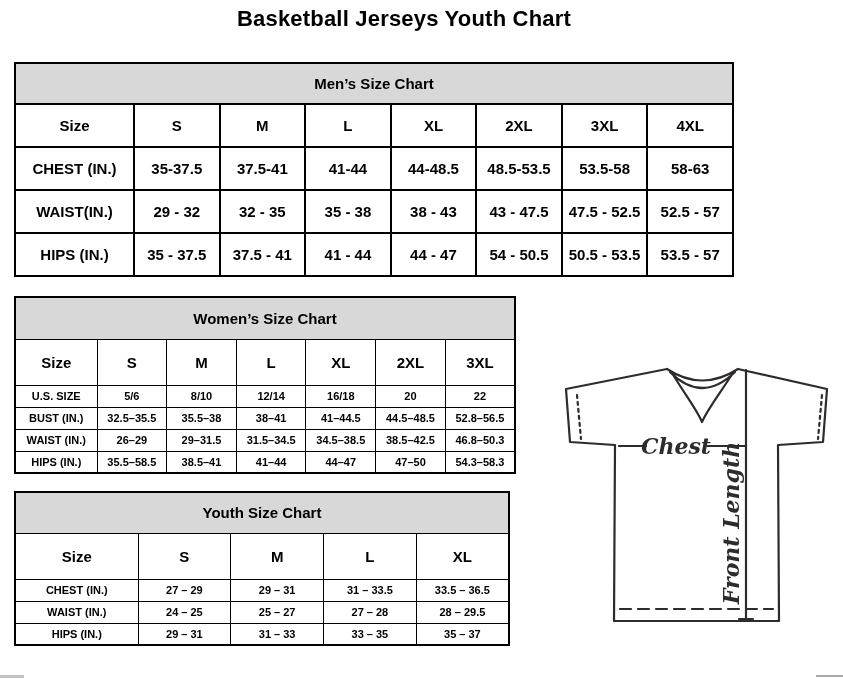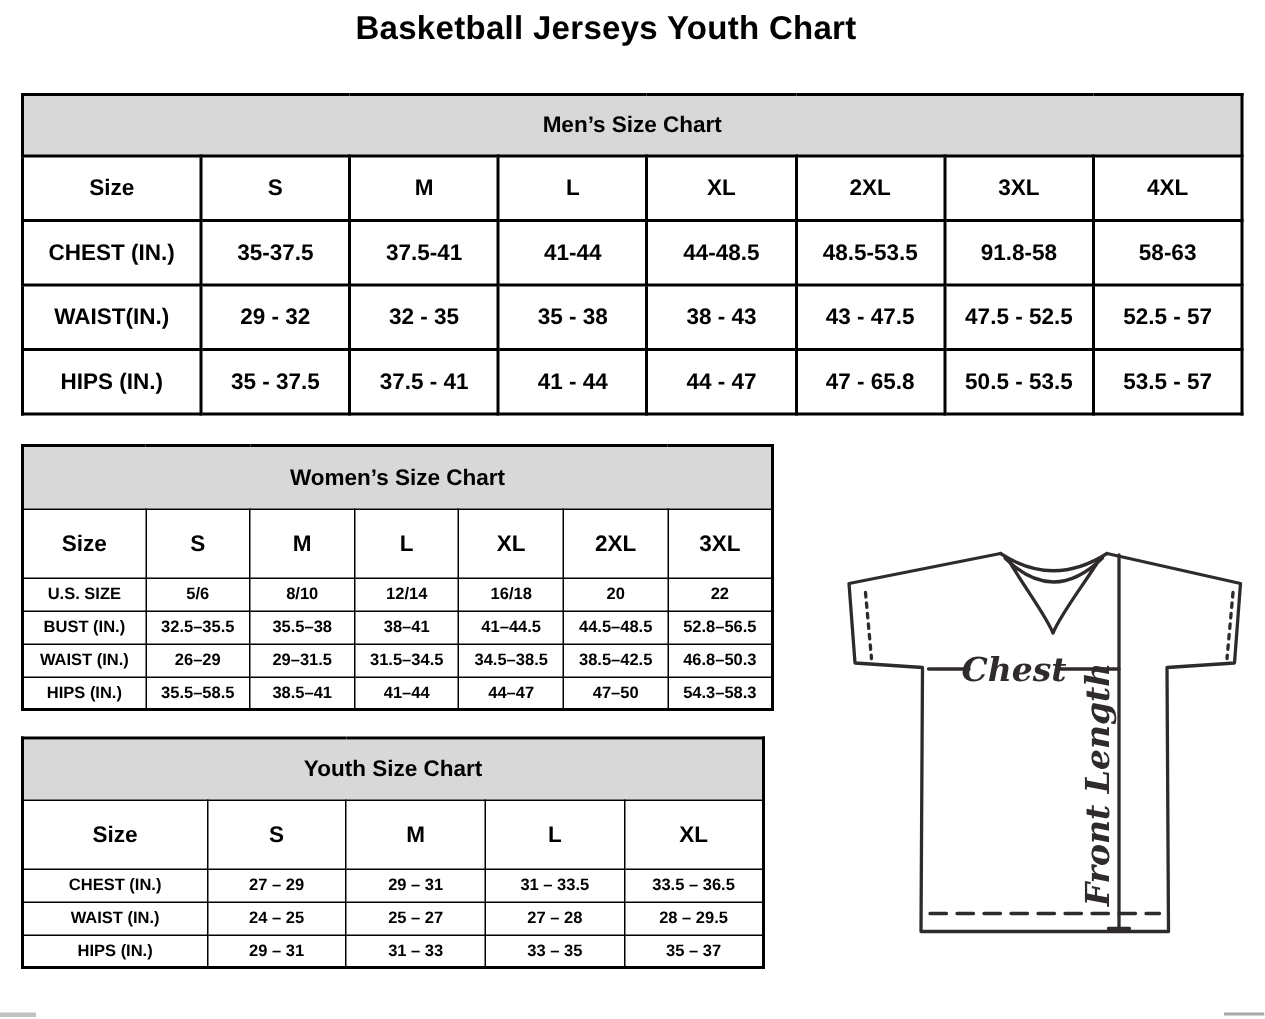--- a/index.html
+++ b/index.html
@@ -13,21 +13,21 @@
   }
   table.size-table{
     position:absolute;border-collapse:collapse;table-layout:fixed;background:#fff;
     border:2px solid #000;
   }
   table.size-table td{
     text-align:center;vertical-align:middle;font-weight:bold;padding:0;overflow:hidden;
   }
   .title-cell{background:#d8d8d8;font-size:15px;}
   
-  table.mens{left:14px;top:62px;width:815px;}
+  table.mens{left:14px;top:62px;width:720px;}
   table.mens td{border:2px solid #000;font-size:15px;}
   table.mens tr.title-row{height:41px;}
   table.mens tr.header-row{height:43px;}
   table.mens tr.data-row{height:43px;}
   
   table.womens{left:14px;top:296px;width:502px;}
   table.womens td{border:1px solid #000;}
   table.womens tr.title-row{height:42px;}
   table.womens tr.header-row{height:46px;}
   table.womens tr.header-row td{font-size:15px;}
@@ -71,40 +71,40 @@
     <td>3XL</td>
     <td>4XL</td>
   </tr>
   <tr class="data-row">
     <td>CHEST (IN.)</td>
     <td>35-37.5</td>
     <td>37.5-41</td>
     <td>41-44</td>
     <td>44-48.5</td>
     <td>48.5-53.5</td>
-    <td>91.8-58</td>
+    <td>53.5-58</td>
     <td>58-63</td>
   </tr>
   <tr class="data-row">
     <td>WAIST(IN.)</td>
     <td>29 - 32</td>
     <td>32 - 35</td>
     <td>35 - 38</td>
     <td>38 - 43</td>
     <td>43 - 47.5</td>
     <td>47.5 - 52.5</td>
     <td>52.5 - 57</td>
   </tr>
   <tr class="data-row">
     <td>HIPS (IN.)</td>
     <td>35 - 37.5</td>
     <td>37.5 - 41</td>
     <td>41 - 44</td>
     <td>44 - 47</td>
-    <td>47 - 65.8</td>
+    <td>54 - 50.5</td>
     <td>50.5 - 53.5</td>
     <td>53.5 - 57</td>
   </tr>
 </tbody>
   </table>
 
 <table class="size-table womens">
   <colgroup>
       <col style="width:82px">
       <col span="6">

